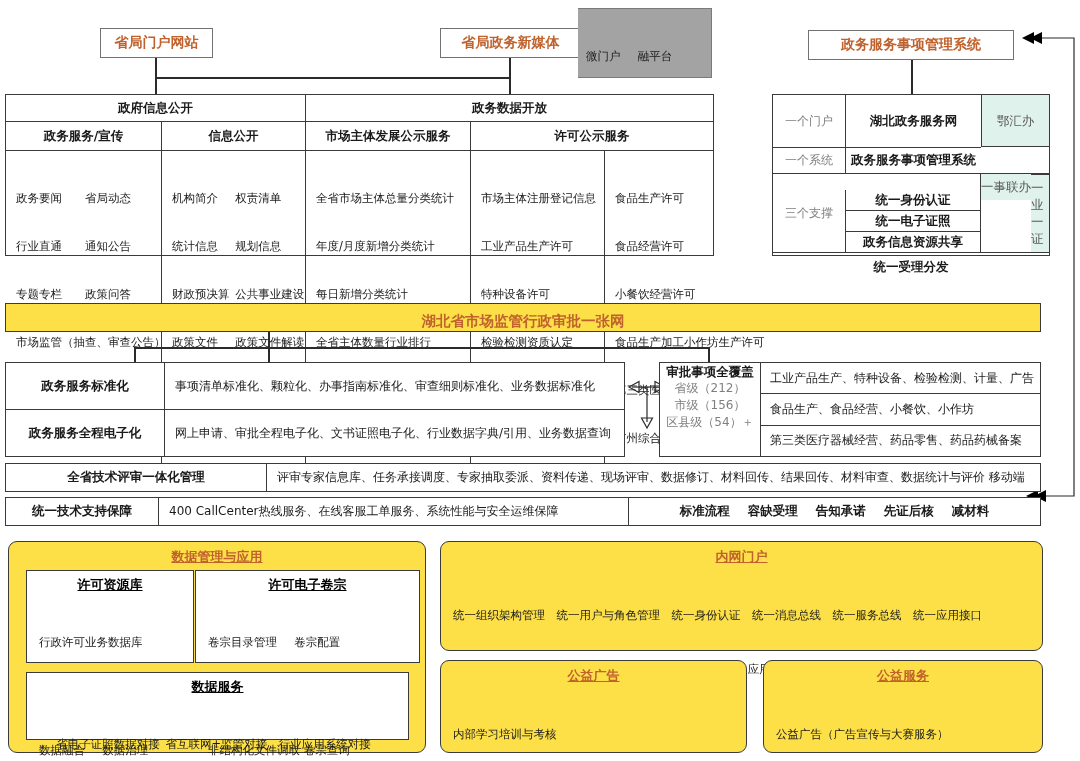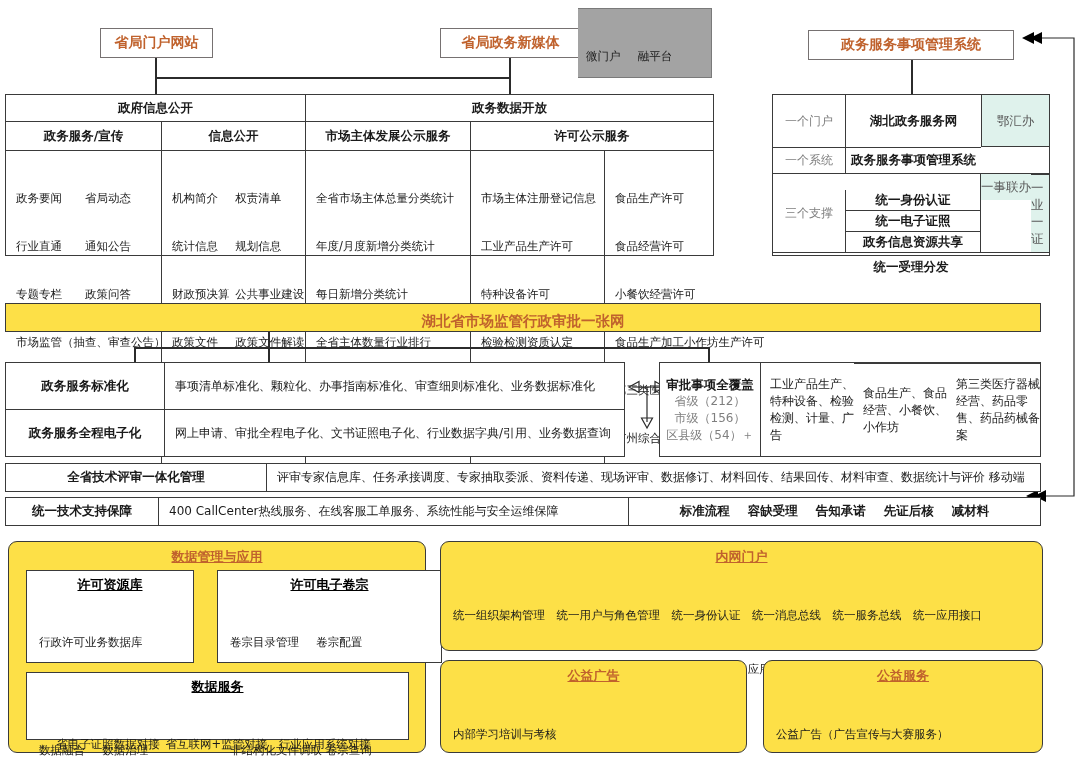--- a/index.html
+++ b/index.html
@@ -208,27 +208,27 @@
 <svg class="abs" style="left:628px;top:378px;width:38px;height:52px;">
   <line x1="19" y1="9" x2="19" y2="44" stroke="#2b2b2b" stroke-width="1.2"></line>
   <line x1="4" y1="9" x2="34" y2="9" stroke="#2b2b2b" stroke-width="1.2"></line>
   <polygon points="1,9 11,3.5 11,14.5" fill="none" stroke="#2b2b2b" stroke-width="1.2"></polygon>
   <polygon points="37,9 27,3.5 27,14.5" fill="none" stroke="#2b2b2b" stroke-width="1.2"></polygon>
   <polygon points="19,50 13.5,40 24.5,40" fill="none" stroke="#2b2b2b" stroke-width="1.2"></polygon>
 </svg>
 
 <div class="tbl abs" style="left:659px;top:362px;width:382px;height:95px;">
   <div class="row">
-    <div style="width:100px;display:flex;flex-direction:column;align-items:center;justify-content:center;font-size:12px;line-height:17px;">
+    <div style="width:100px;display:flex;flex-direction:column;align-items:center;font-size:12px;line-height:17px;">
       <div class="tag">审批事项全覆盖</div>
       <div class="gray">省级（212）</div>
       <div class="gray">市级（156）</div>
       <div class="gray">区县级（54）＋</div>
     </div>
-    <div class="bl" style="flex:1;display:flex;flex-direction:row;">
+    <div class="bl" style="flex:1;display:flex;flex-direction:column;">
       <div class="cell" style="flex:1;justify-content:flex-start;padding-left:9px;font-size:12px;">工业产品生产、特种设备、检验检测、计量、广告</div>
       <div class="cell bt" style="flex:1;justify-content:flex-start;padding-left:9px;font-size:12px;">食品生产、食品经营、小餐饮、小作坊</div>
       <div class="cell bt" style="flex:1;justify-content:flex-start;padding-left:9px;font-size:12px;">第三类医疗器械经营、药品零售、药品药械备案</div>
     </div>
   </div>
 </div>
 
 <div class="tbl abs" style="left:5px;top:463px;width:1036px;height:29px;">
   <div class="row">
     <div class="cell b" style="width:260px;">全省技术评审一体化管理</div>
@@ -256,21 +256,21 @@
   <div class="sq" style="left:17px;top:28px;width:168px;height:93px;">
     <div class="sq-title">许可资源库</div>
     <div class="sq-body">
       <div>行政许可业务数据库</div>
       <div>证照主题库 监管主题库</div>
       <div>数据融合  数据治理</div>
       
     </div>
   </div>
 
-  <div class="sq" style="left:208px;top:28px;width:225px;height:93px;">
+  <div class="sq" style="left:186px;top:28px;width:225px;height:93px;">
     <div class="sq-title">许可电子卷宗</div>
     <div class="sq-body">
       <div>卷宗目录管理  卷宗配置</div>
       <div>结构化数据调取 权限管理</div>
       <div>非结构化文件调取 卷宗查询</div>
       
     </div>
   </div>
 
   <div class="sq" style="left:17px;top:130px;width:383px;height:68px;">

